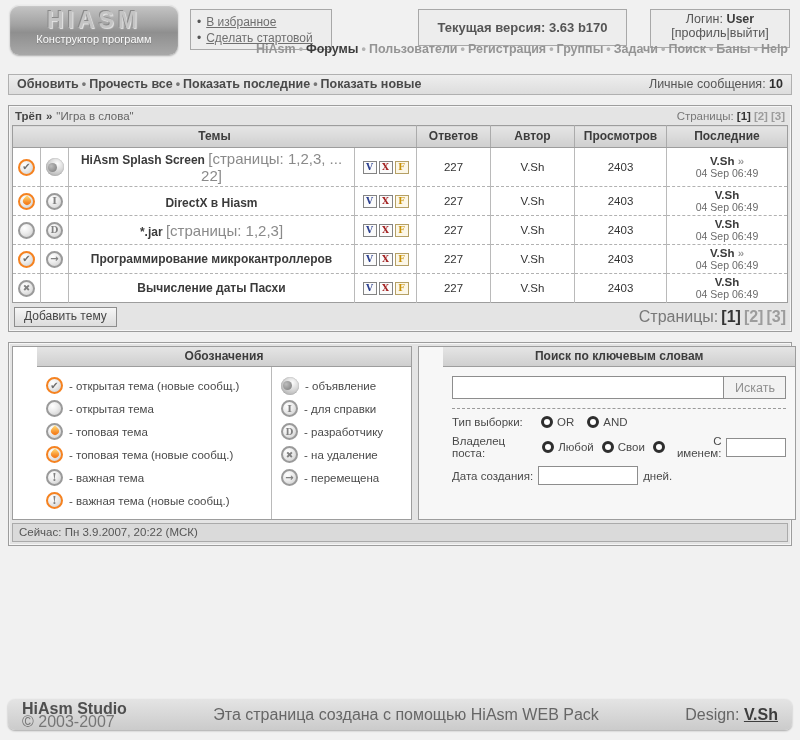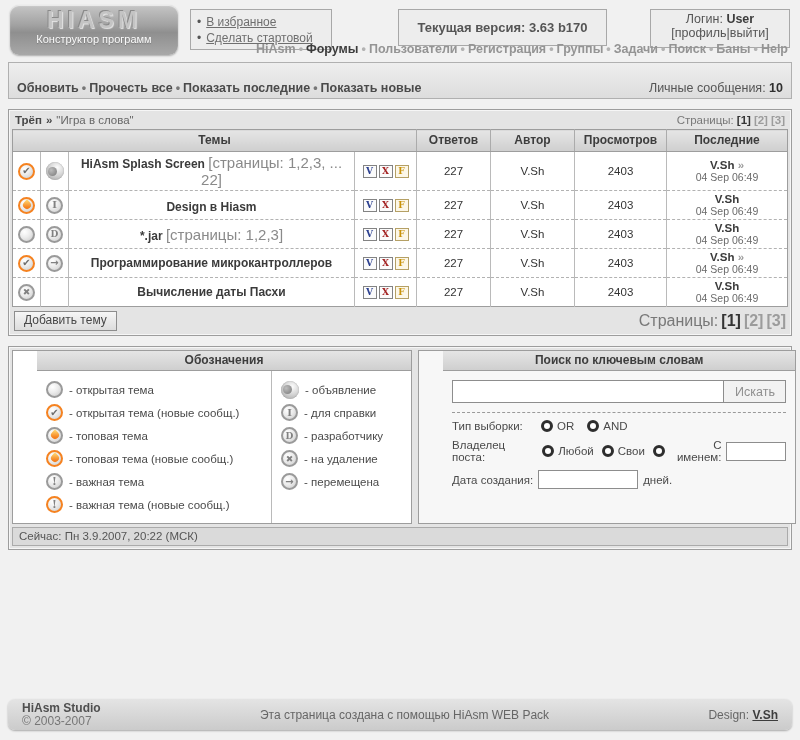--- a/index.html
+++ b/index.html
@@ -12,34 +12,34 @@
           background:linear-gradient(180deg,#c6c6c6 0%,#a2a2a2 40%,#8f8f8f 55%,#a8a8a8 100%);
           box-shadow:inset 0 1px 1px rgba(255,255,255,.7), 0 1px 2px rgba(0,0,0,.3);
           text-align:center; overflow:hidden; }
   .logo-title { font-weight:bold; font-size:23px; letter-spacing:4px; line-height:26px; margin-top:2px;
           color:#c4c4c4; text-transform:uppercase; text-shadow:-1px -1px 0 #8a8a8a, 1px 1px 1px #e6e6e6; }
   .logo-sub { font-size:11px; color:#fafafa; text-shadow:0 1px 1px #777; }
   .hbox { border:1px solid #a8a8a8; background:#ededed; margin-top:4px; }
   .quick-links { margin-left:12px; width:142px; padding:4px 6px 3px; font-size:12px; }
   .qlink { display:block; color:#6f6f6f; text-decoration:underline; line-height:16px; cursor:pointer; white-space:nowrap; }
   .qlink::before { content:"•"; color:#555; text-decoration:none; display:inline-block; margin-right:5px; }
-  .version-box { margin-left:66px; width:209px; height:37px; display:flex; align-items:center; justify-content:center;
+  .version-box { margin-left:86px; width:209px; height:37px; display:flex; align-items:center; justify-content:center;
                  font-weight:bold; font-size:13px; color:#555; }
   .login-box { margin-left:auto; width:140px; height:39px; text-align:center; font-size:12.5px; color:#555; padding-top:2px; }
   .login-user { font-weight:bold; color:#3d3d3d; }
   .login-links { font-size:12.5px; color:#555; cursor:pointer; }
 
   .nav-row { text-align:right; padding:1px 12px 2px 0; font-size:12.5px; font-weight:bold; color:#949494; margin-top:-14px; }
   .nav-item { cursor:pointer; }
   .nav-item.active { color:#3c3c3c; }
   .sep { color:#b3b3b3; margin:0 3px; }
   .sep::before { content:"•"; }
 
-  .toolbar { margin:4px 8px 0; border:1px solid #b0b0b0; background:linear-gradient(#eeeeee,#dddddd);
-             padding:18px 8px 3px; display:flex; justify-content:space-between; align-items:center;
+  .toolbar { margin:16px 8px 0; border:1px solid #b0b0b0; background:linear-gradient(#eeeeee,#dddddd);
+             padding:2px 8px 3px; display:flex; justify-content:space-between; align-items:center;
              font-size:12.5px; font-weight:bold; color:#4a4a4a; }
   .toolbar .sep { color:#777; }
   .tb-item { cursor:pointer; }
   .pm-label { font-weight:normal; color:#555; }
   .pm-count { font-weight:bold; color:#2f2f2f; }
 
   
   .panel { margin:10px 8px 0; border:1px solid #9d9d9d; background:#e4e4e4; padding:2px 3px 3px;
            box-shadow:inset 0 0 0 1px #f6f6f6; }
   .crumbs { display:flex; justify-content:space-between; align-items:center; padding:2px 3px 3px; font-size:11.5px; color:#666; }
@@ -120,21 +120,21 @@
   .form-row { display:flex; align-items:center; margin:7px 0; gap:5px; }
   .opt { display:flex; align-items:center; gap:4px; margin-right:8px;text-align:right; }
   .small-input { height:19px; border:1px solid #8d8d8d; width:100px; font:11px "Liberation Sans",sans-serif; padding:0 3px; }
   .status-bar { margin-top:3px; background:#dadada; border:1px solid #aaaaaa; padding:2px 6px 3px;
                 font-size:11.5px; color:#555; }
 
   
   .footer { position:absolute; left:8px; right:8px; top:699px; height:31px; border-radius:7px;
             background:linear-gradient(#e4e4e4,#cbcbcb); box-shadow:0 1px 2px rgba(0,0,0,.3);
             display:flex; align-items:center; justify-content:space-between; padding:0 14px;
-            font-size:12px; color:#666; }
+            font-size:16px; color:#666; }
   .footer-studio { font-weight:bold; color:#4f4f4f; line-height:13px; }
   .footer-copy { color:#767676; line-height:13px; }
   .design-author { font-weight:bold; color:#3d3d3d; text-decoration:underline; cursor:pointer; }
 </style>
 </head>
 <body>
 
 <div class="page">
 
   <div class="header-top">
@@ -220,21 +220,21 @@
         </td>
       </tr>
 
       <tr>
         <td><span class="circ new">
                 <span class="flame"></span>
               </span></td>
         <td><span class="circ">
                 <span class="g g-i"></span>
               </span></td>
-        <td class="topic"><span>Design в Hiasm</span> <span class="topic-pages"></span></td>
+        <td class="topic"><span>DirectX в Hiasm</span> <span class="topic-pages"></span></td>
         <td><span class="mini v">V</span><span class="mini x">X</span><span class="mini f">F</span></td>
         <td>227</td>
         <td class="author-link">V.Sh</td>
         <td>2403</td>
         <td>
           <div><span class="last-user">V.Sh</span> <span class="last-arrow"></span></div>
           <div class="last-date">04 Sep 06:49</div>
         </td>
       </tr>
 
@@ -298,28 +298,28 @@
     </div>
   </div>
 
   <div class="lower">
     <div class="lower-boxes">
       <div class="wbox legend-box">
         <div class="box-title">Обозначения</div>
         <div class="legend-cols">
           <div class="legend-col c1">
             <div class="legend-item">
+                <span class="circ new">
+                  <span class="g g-check"></span>
+                </span>
+                <span>- открытая тема (новые сообщ.)</span>
+              </div>
+            <div class="legend-item">
                 <span class="circ"></span>
                 <span>- открытая тема</span>
-              </div>
-            <div class="legend-item">
-                <span class="circ new">
-                  <span class="g g-check"></span>
-                </span>
-                <span>- открытая тема (новые сообщ.)</span>
               </div>
             <div class="legend-item">
                 <span class="circ">
                   <span class="flame"></span>
                 </span>
                 <span>- топовая тема</span>
               </div>
             <div class="legend-item">
                 <span class="circ new">
                   <span class="flame"></span>

